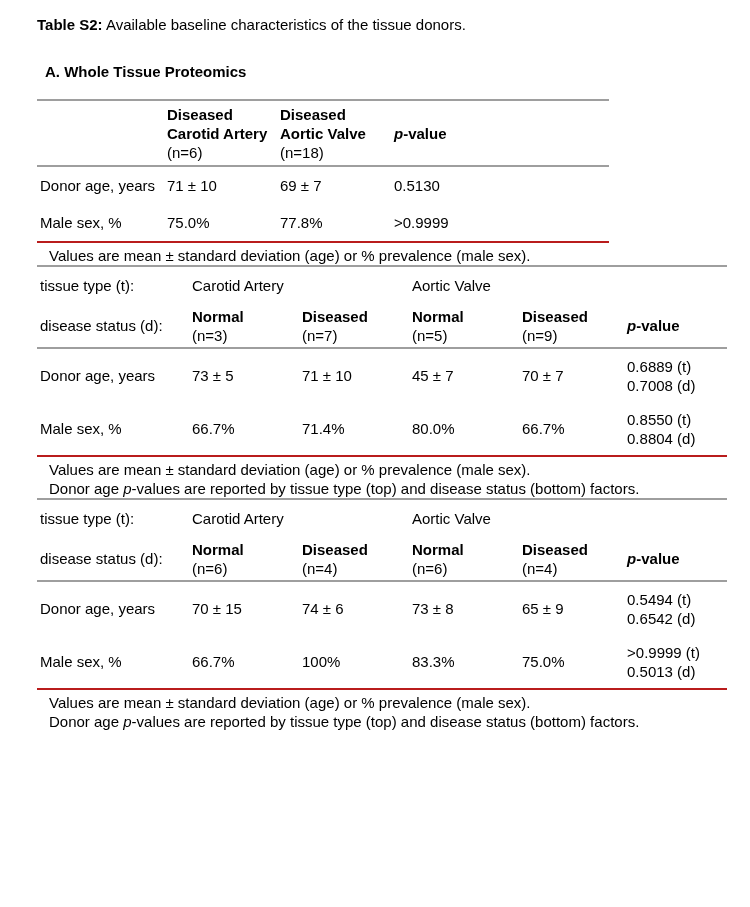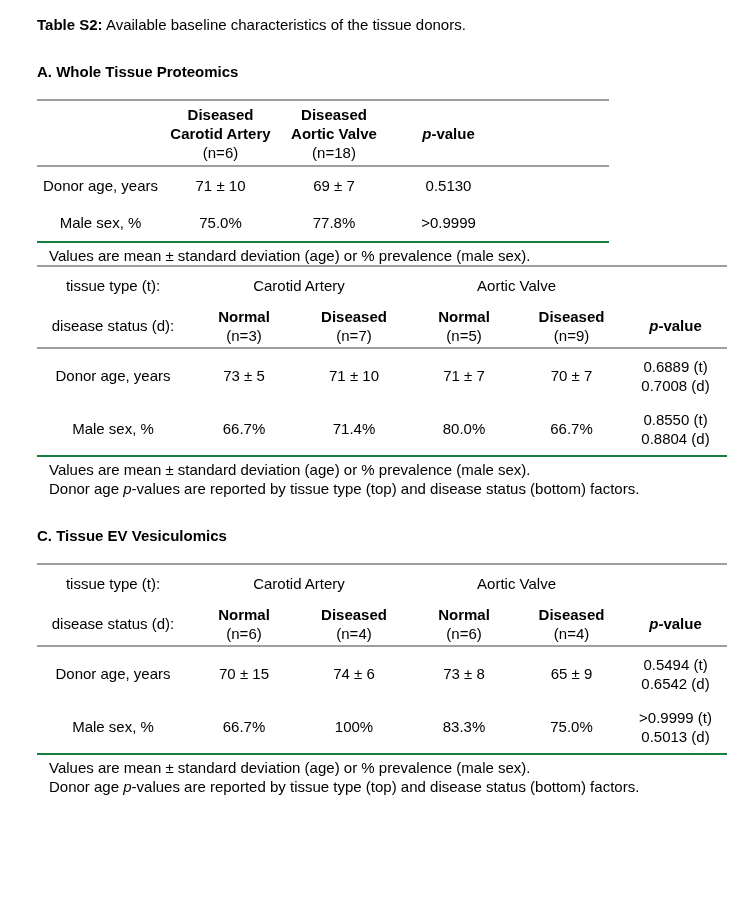--- a/index.html
+++ b/index.html
@@ -14,44 +14,44 @@
     overflow: hidden;
   }
   .page { padding: 15px 15px 0 37px; }
 
   .doc-title { margin: 0; }
   .doc-title .cap-label { font-weight: bold; }
 
   .section-heading {
     font-weight: bold;
     font-size: 15px;
-    margin: 28px 0 18px 0;
+    margin: 28px 0 18px 8px;
     line-height: 19px;
   }
 
   table.tbl {
     border-collapse: collapse;
     table-layout: fixed;
     margin: 0;
   }
   table.tbl th, table.tbl td {
     font-weight: normal;
-    text-align: center;
+    text-align: left;
     vertical-align: middle;
     padding: 2px 3px;
     line-height: 19px;
   }
   .b { font-weight: bold; }
   .it { font-style: italic; }
 
   table.tbl thead {
     border-top: 2px solid #9e9e9e;
     border-bottom: 2px solid #9e9e9e;
   }
-  table.tbl tbody { border-bottom: 2px solid #15803d; margin-left: 18px; }
+  table.tbl tbody { border-bottom: 2px solid #b91c1c; margin-left: 18px; }
 
   table.tbl-a { width: 572px; }
   table.tbl-a thead tr { height: 66px; }
   table.tbl-a tbody tr { height: 38px; }
 
   table.tbl-bc { width: 690px; }
   table.tbl-bc tr.group-row { height: 38px; }
   table.tbl-bc tr.sub-row { height: 44px; }
   table.tbl-bc tbody tr { height: 54px; }
 
@@ -134,40 +134,39 @@
         <th><span class="b">Normal</span><br><span>(n=5)</span></th>
         <th><span class="b">Diseased</span><br><span>(n=9)</span></th>
         <th><span class="b it">p</span><span class="b">-value</span></th>
       </tr>
     </thead>
     <tbody>
       <tr>
         <td class="b">Donor age, years</td>
         <td>73 ± 5</td>
         <td>71 ± 10</td>
-        <td>71 ± 7</td>
+        <td>45 ± 7</td>
         <td>70 ± 7</td>
         <td><span>0.6889 (t)</span><br><span>0.7008 (d)</span></td>
       </tr>
       <tr>
         <td class="b">Male sex, %</td>
         <td>66.7%</td>
         <td>71.4%</td>
         <td>80.0%</td>
         <td>66.7%</td>
         <td><span>0.8550 (t)</span><br><span>0.8804 (d)</span></td>
       </tr>
     </tbody>
   </table>
   <p class="footnote">
     <span>Values are mean ± standard deviation (age) or % prevalence (male sex).</span><br>
     <span><span>Donor age </span><span class="it">p</span><span>-values are reported by tissue type (top) and disease status (bottom) factors.</span></span>
   </p>
 
-  <div class="section-heading">C. Tissue EV Vesiculomics</div>
 
   <table class="tbl tbl-bc">
     <colgroup>
       <col style="width:152px">
         <col style="width:110px">
         <col style="width:110px">
         <col style="width:110px">
         <col style="width:105px">
         <col style="width:103px">
     </colgroup>

